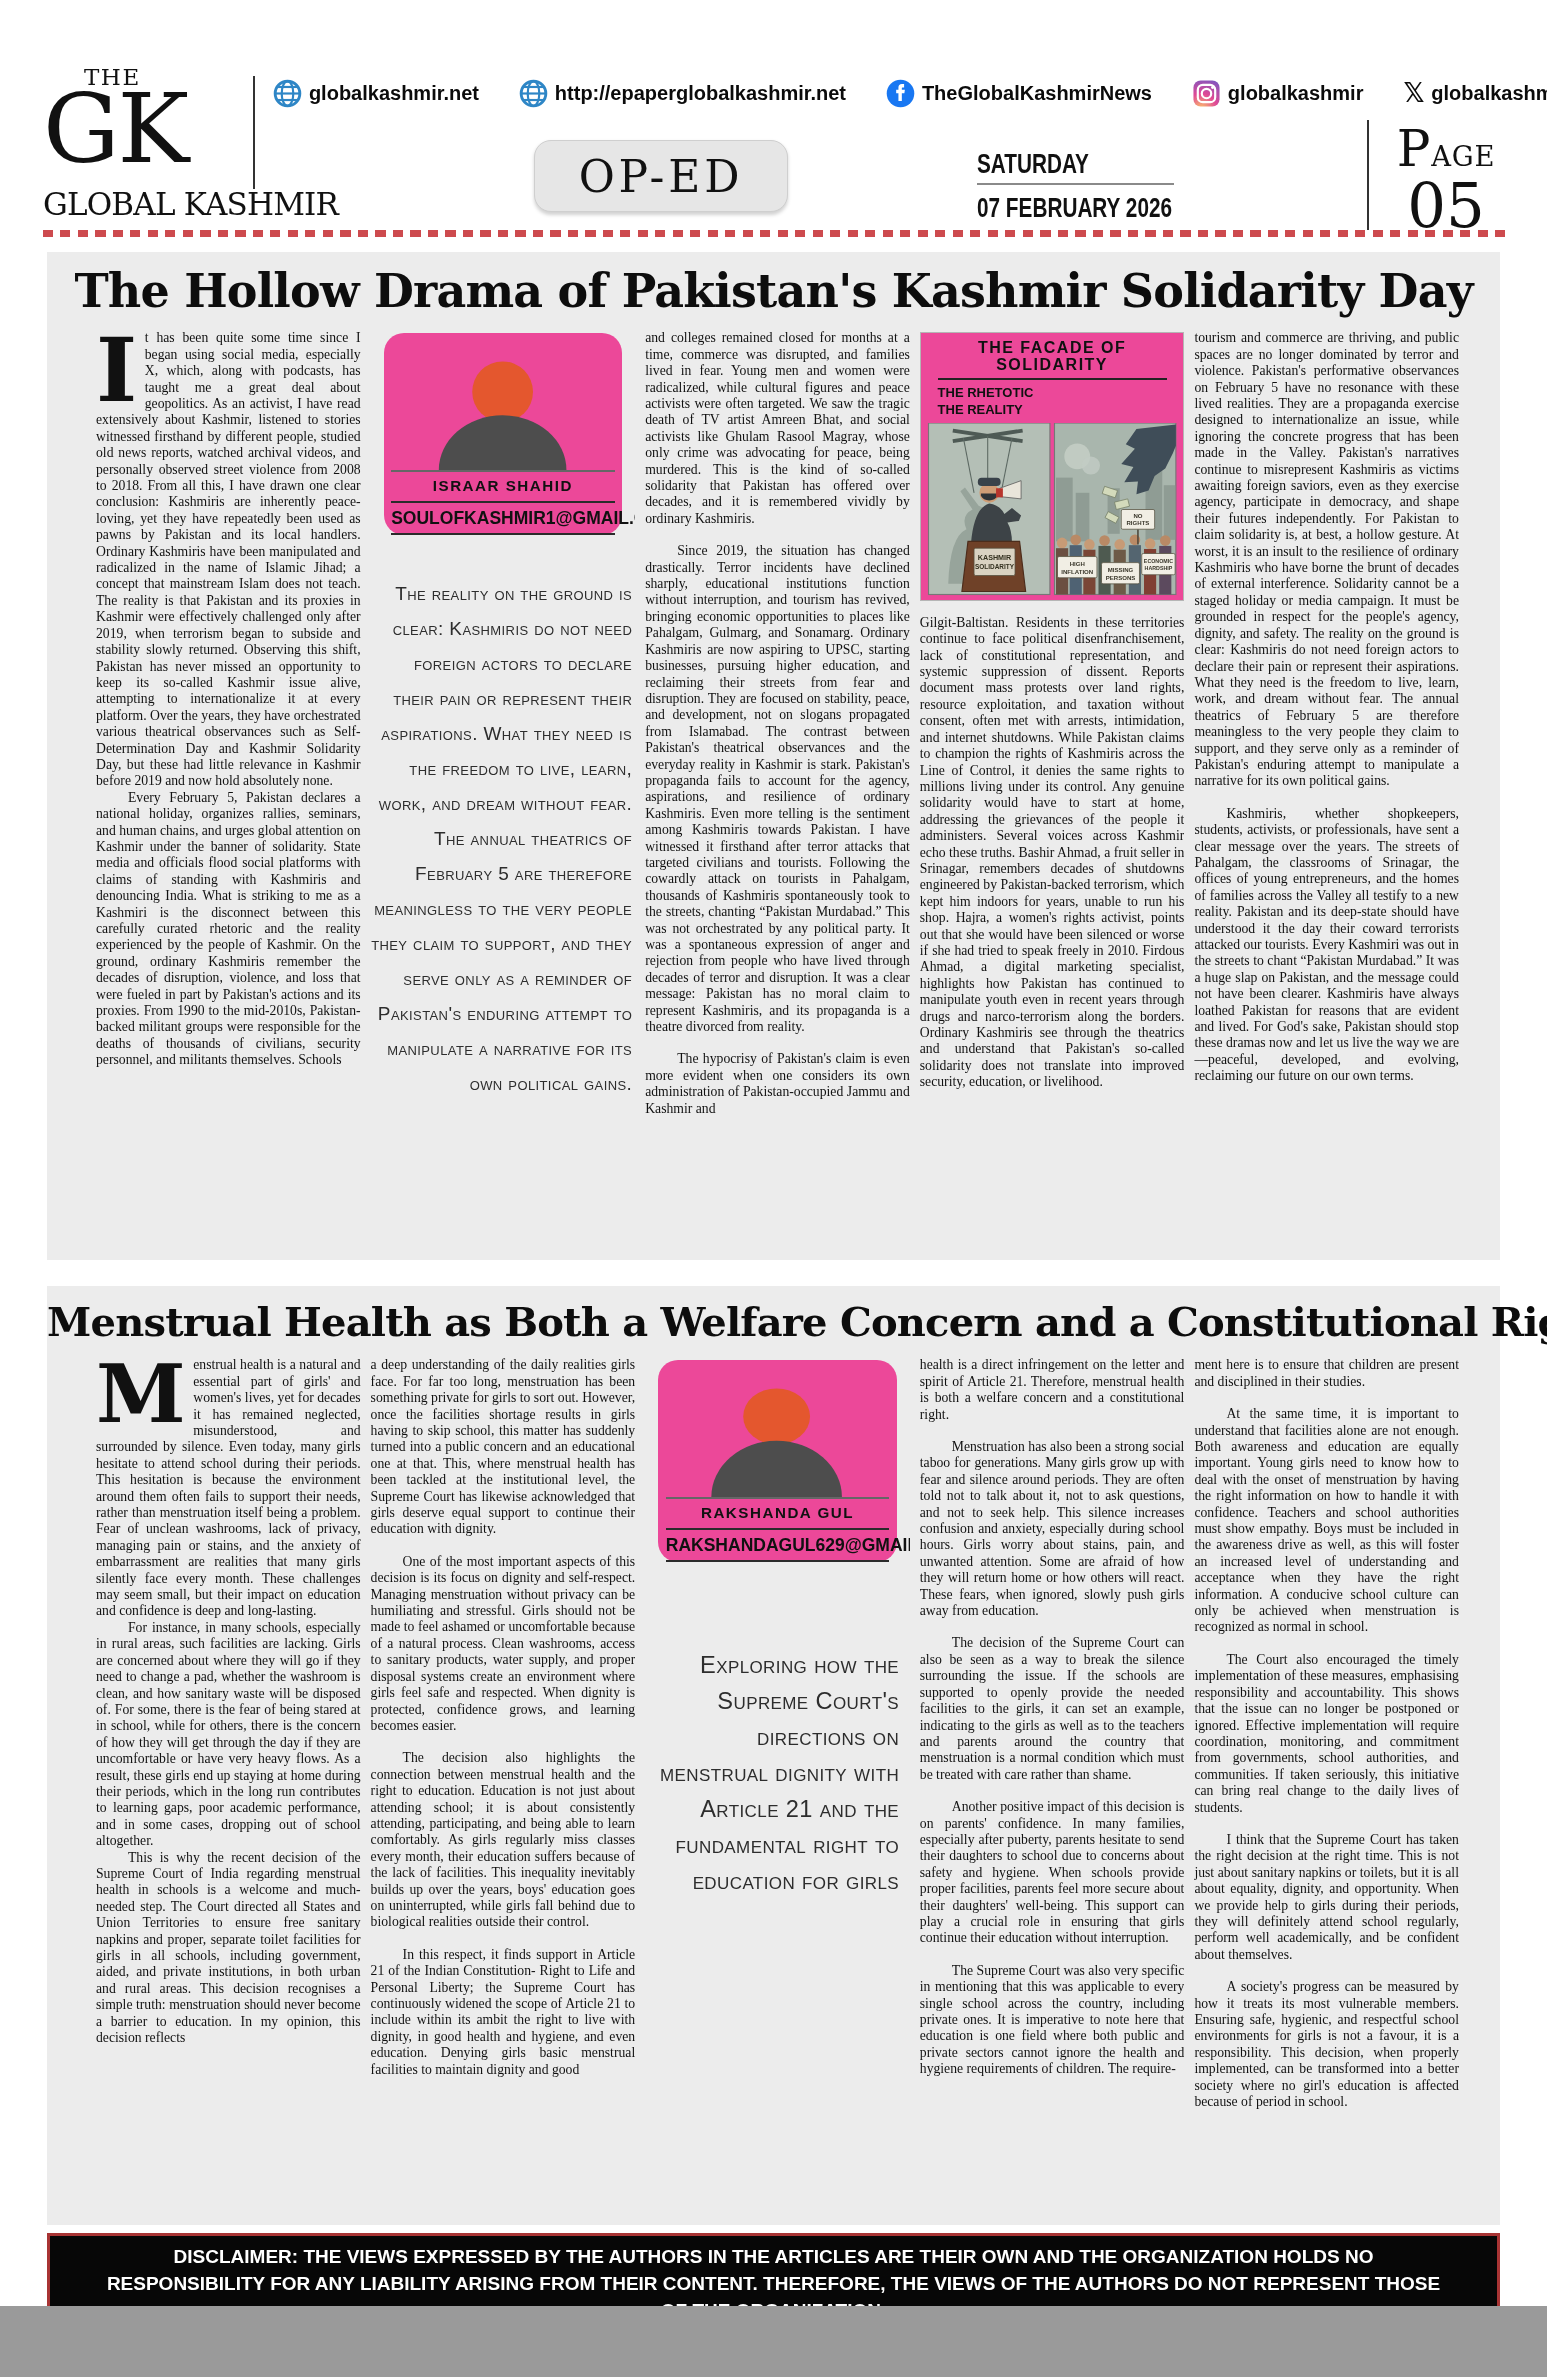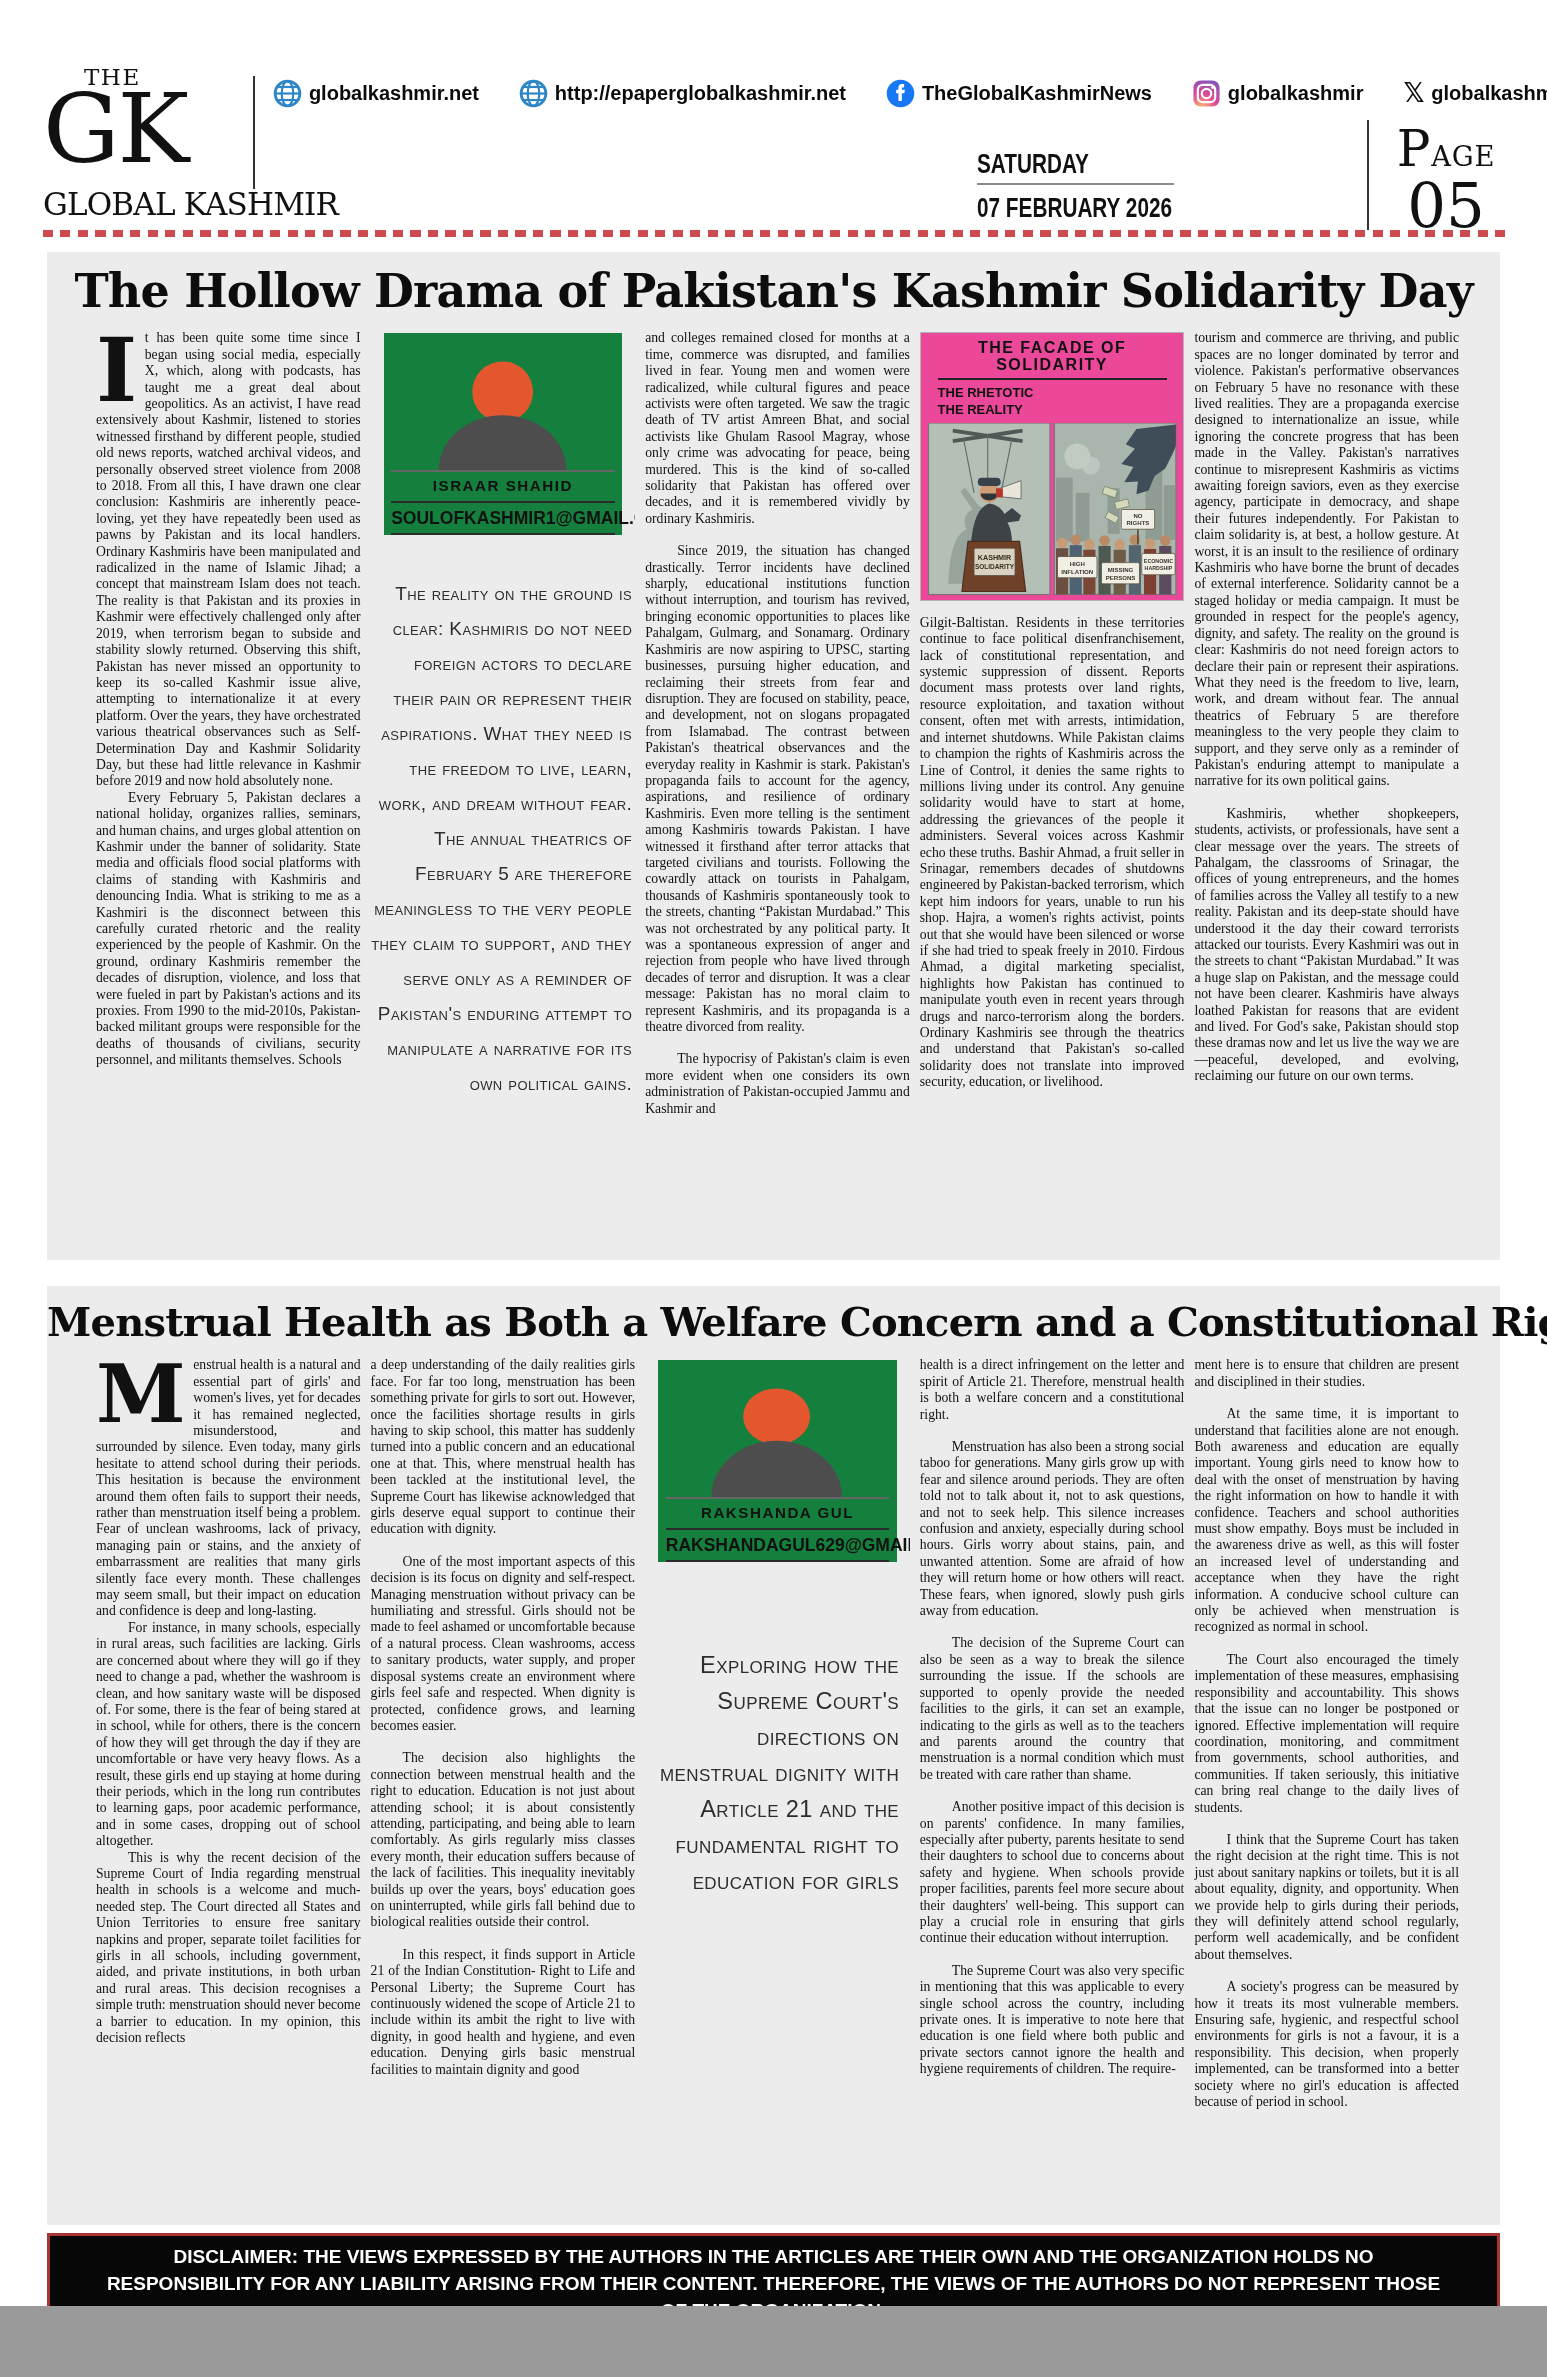--- a/index.html
+++ b/index.html
@@ -49,21 +49,21 @@
   p{margin:0;}
   .first-para{text-indent:0;}
   .dropcap{float:left;font-family:"DejaVu Serif",serif;font-weight:700;font-size:88px;line-height:.8;
            padding:4.6px 7.6px 0 0;}
   .a2 .dropcap{font-size:81px;}
   .plist.follow p{text-indent:32px;}
   .plist.cont p{margin-top:16px;text-indent:32px;}
   .plist.cont p:first-child{margin-top:0;text-indent:0;}
 
   
-  .author-card{background:#15803d;margin:3px 13px 0;padding:17px 7.6px 0;}
+  .author-card{background:#ec4899;margin:3px 13px 0;padding:17px 7.6px 0;border-radius:20px;}
   .avatar-band{border-bottom:2.3px solid #666;display:flex;justify-content:center;}
   .avatar{width:172px;height:120px;display:block;}
   .author-name{text-align:center;font-family:"Liberation Sans",sans-serif;font-weight:700;
                font-size:15.2px;letter-spacing:1.5px;padding:5.3px 0 6.9px;}
   .author-email{text-align:center;font-family:"Liberation Sans",sans-serif;font-weight:700;font-size:17.5px;
                 border-top:2.3px solid #2b2b2b;border-bottom:2.3px solid #2b2b2b;padding:6.9px 0;}
 
   
   .pull-quote{margin-top:41px;font-family:"Liberation Sans",sans-serif;font-variant:small-caps;
               text-align:right;font-size:19px;line-height:35px;letter-spacing:0.4px;color:#2d2d2d;
@@ -139,20 +139,21 @@
         <circle cx="28.5" cy="11.5" r="2.2" fill="#fff"></circle>
       </svg>
       <span>globalkashmir</span>
     </div>
     <div class="link">
       <span class="ic-x">𝕏</span>
       <span>globalkashmir</span>
     </div>
   </div>
 
+  <div class="oped">OP-ED</div>
 
   <div class="datebox">
     <span class="day">SATURDAY</span>
     <div class="rule"></div>
     <span class="date">07 FEBRUARY 2026</span>
   </div>
 
   <div class="vdiv2"></div>
   <div class="pagebox">
     <div class="pword">PAGE</div>

